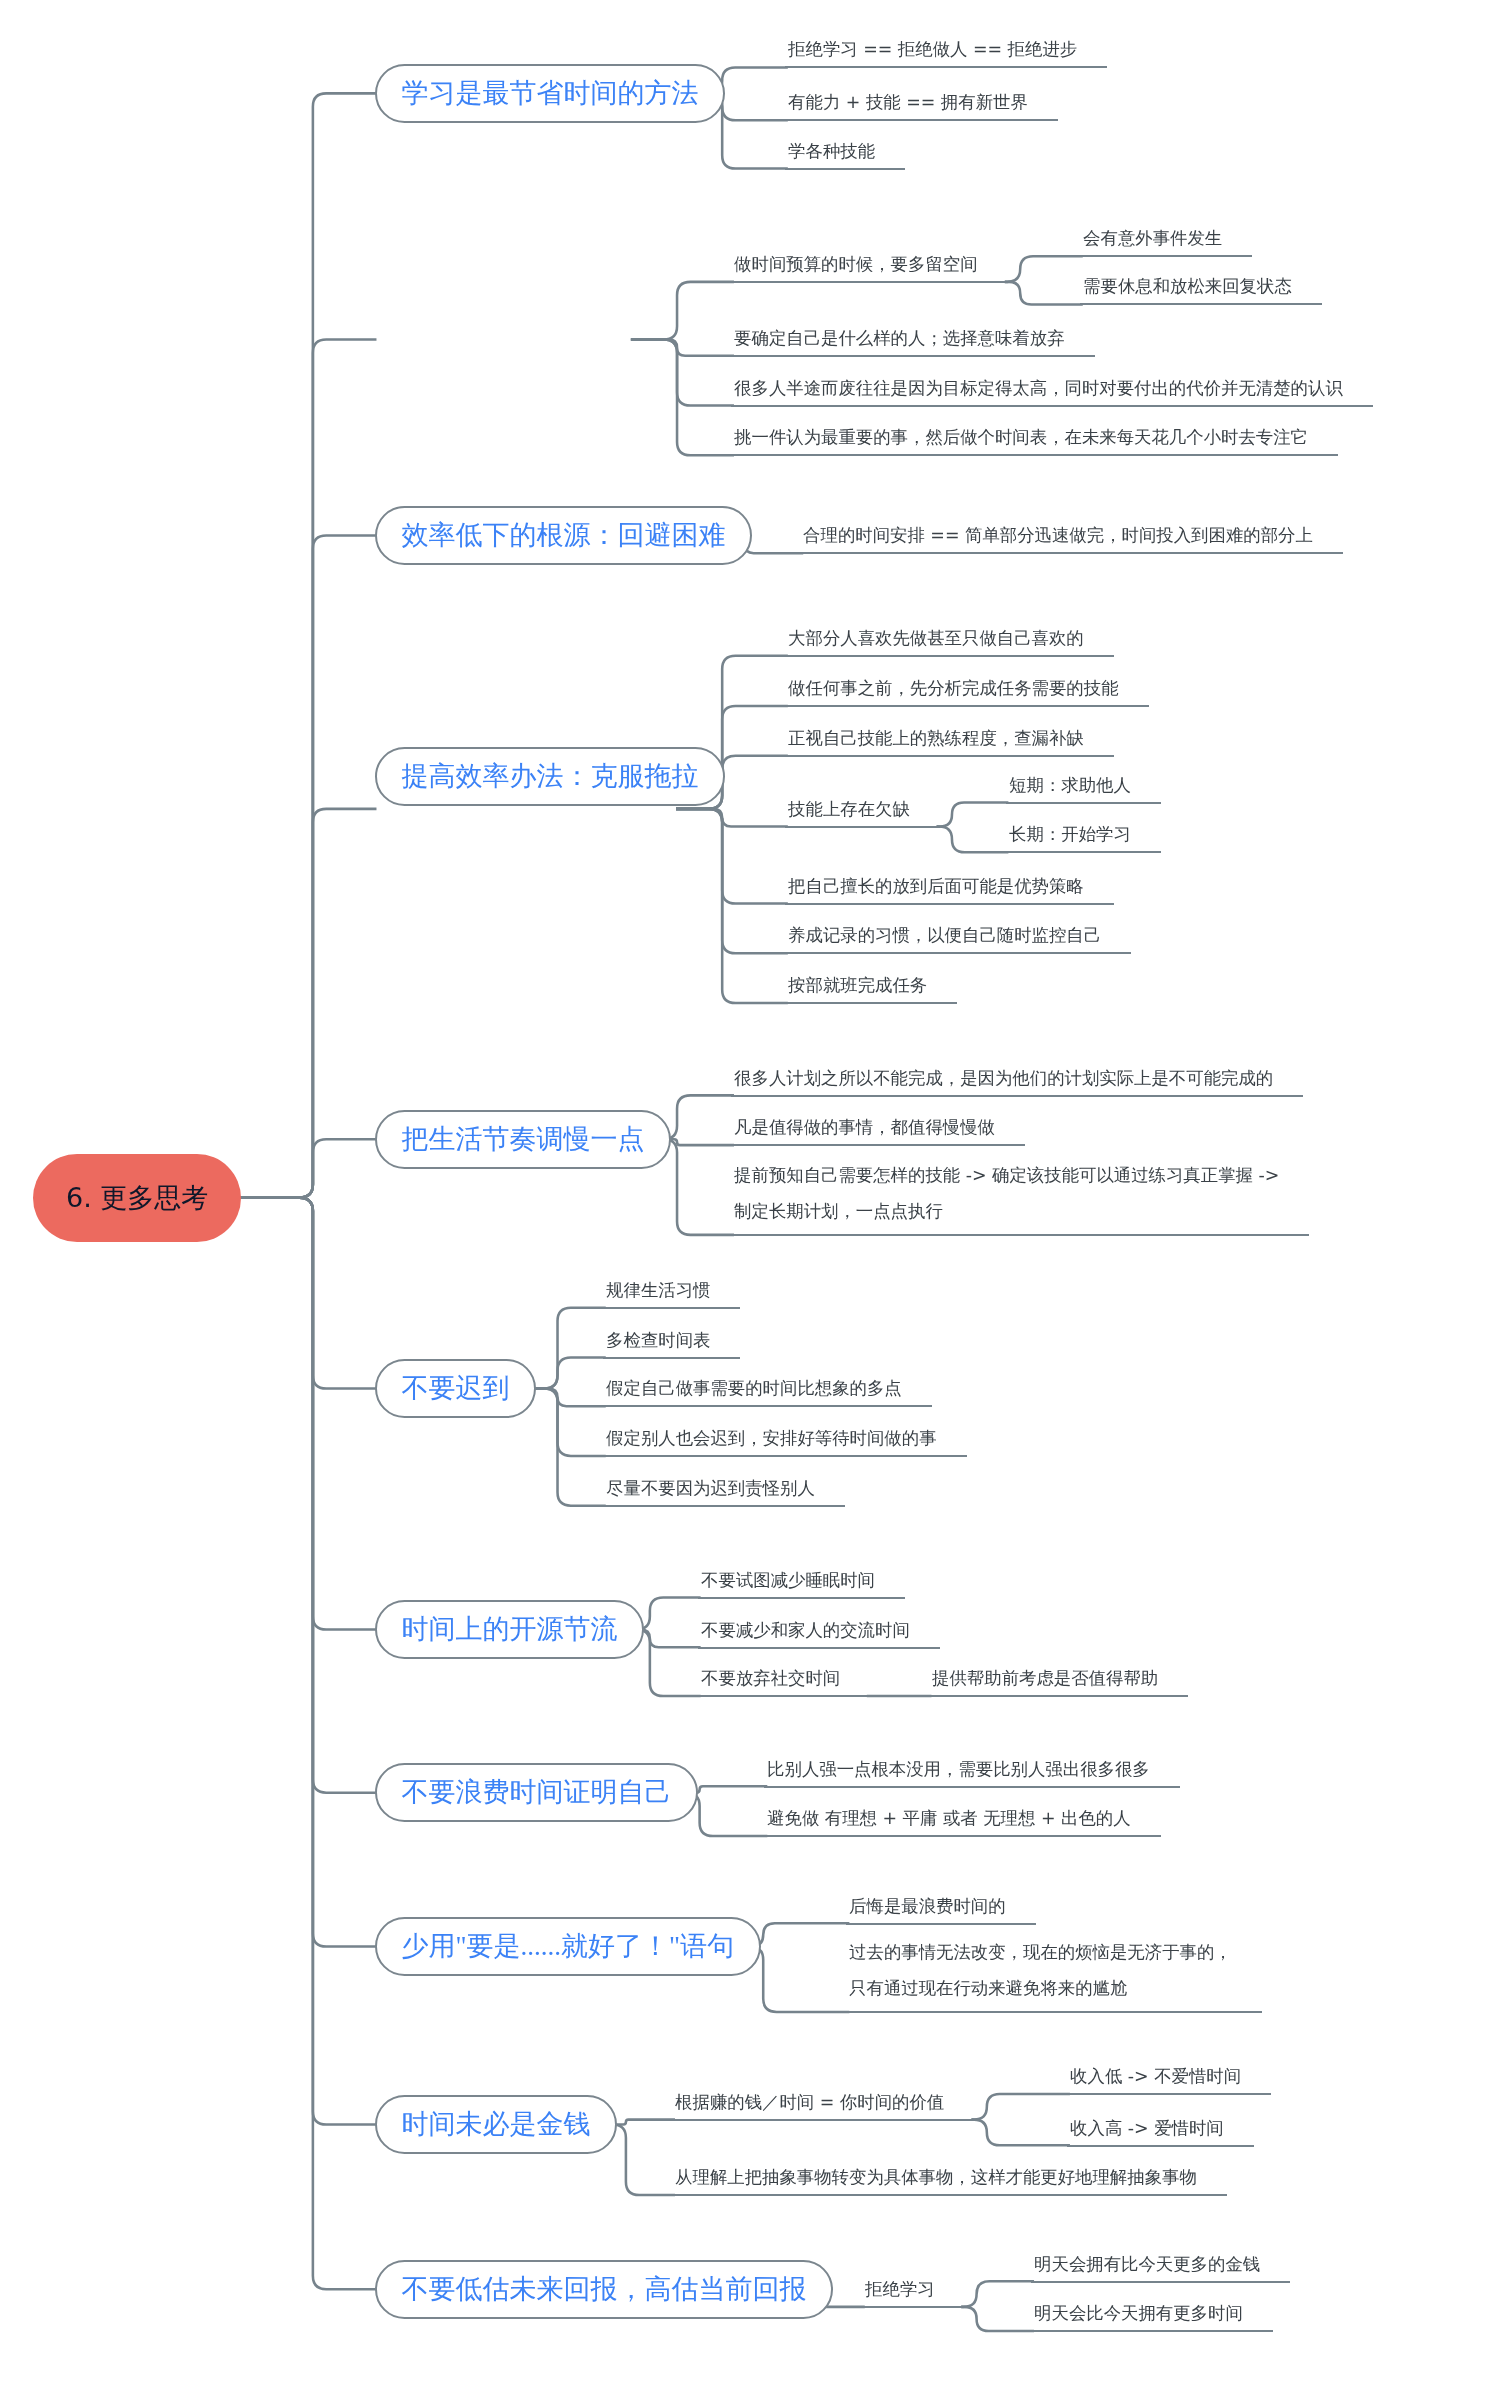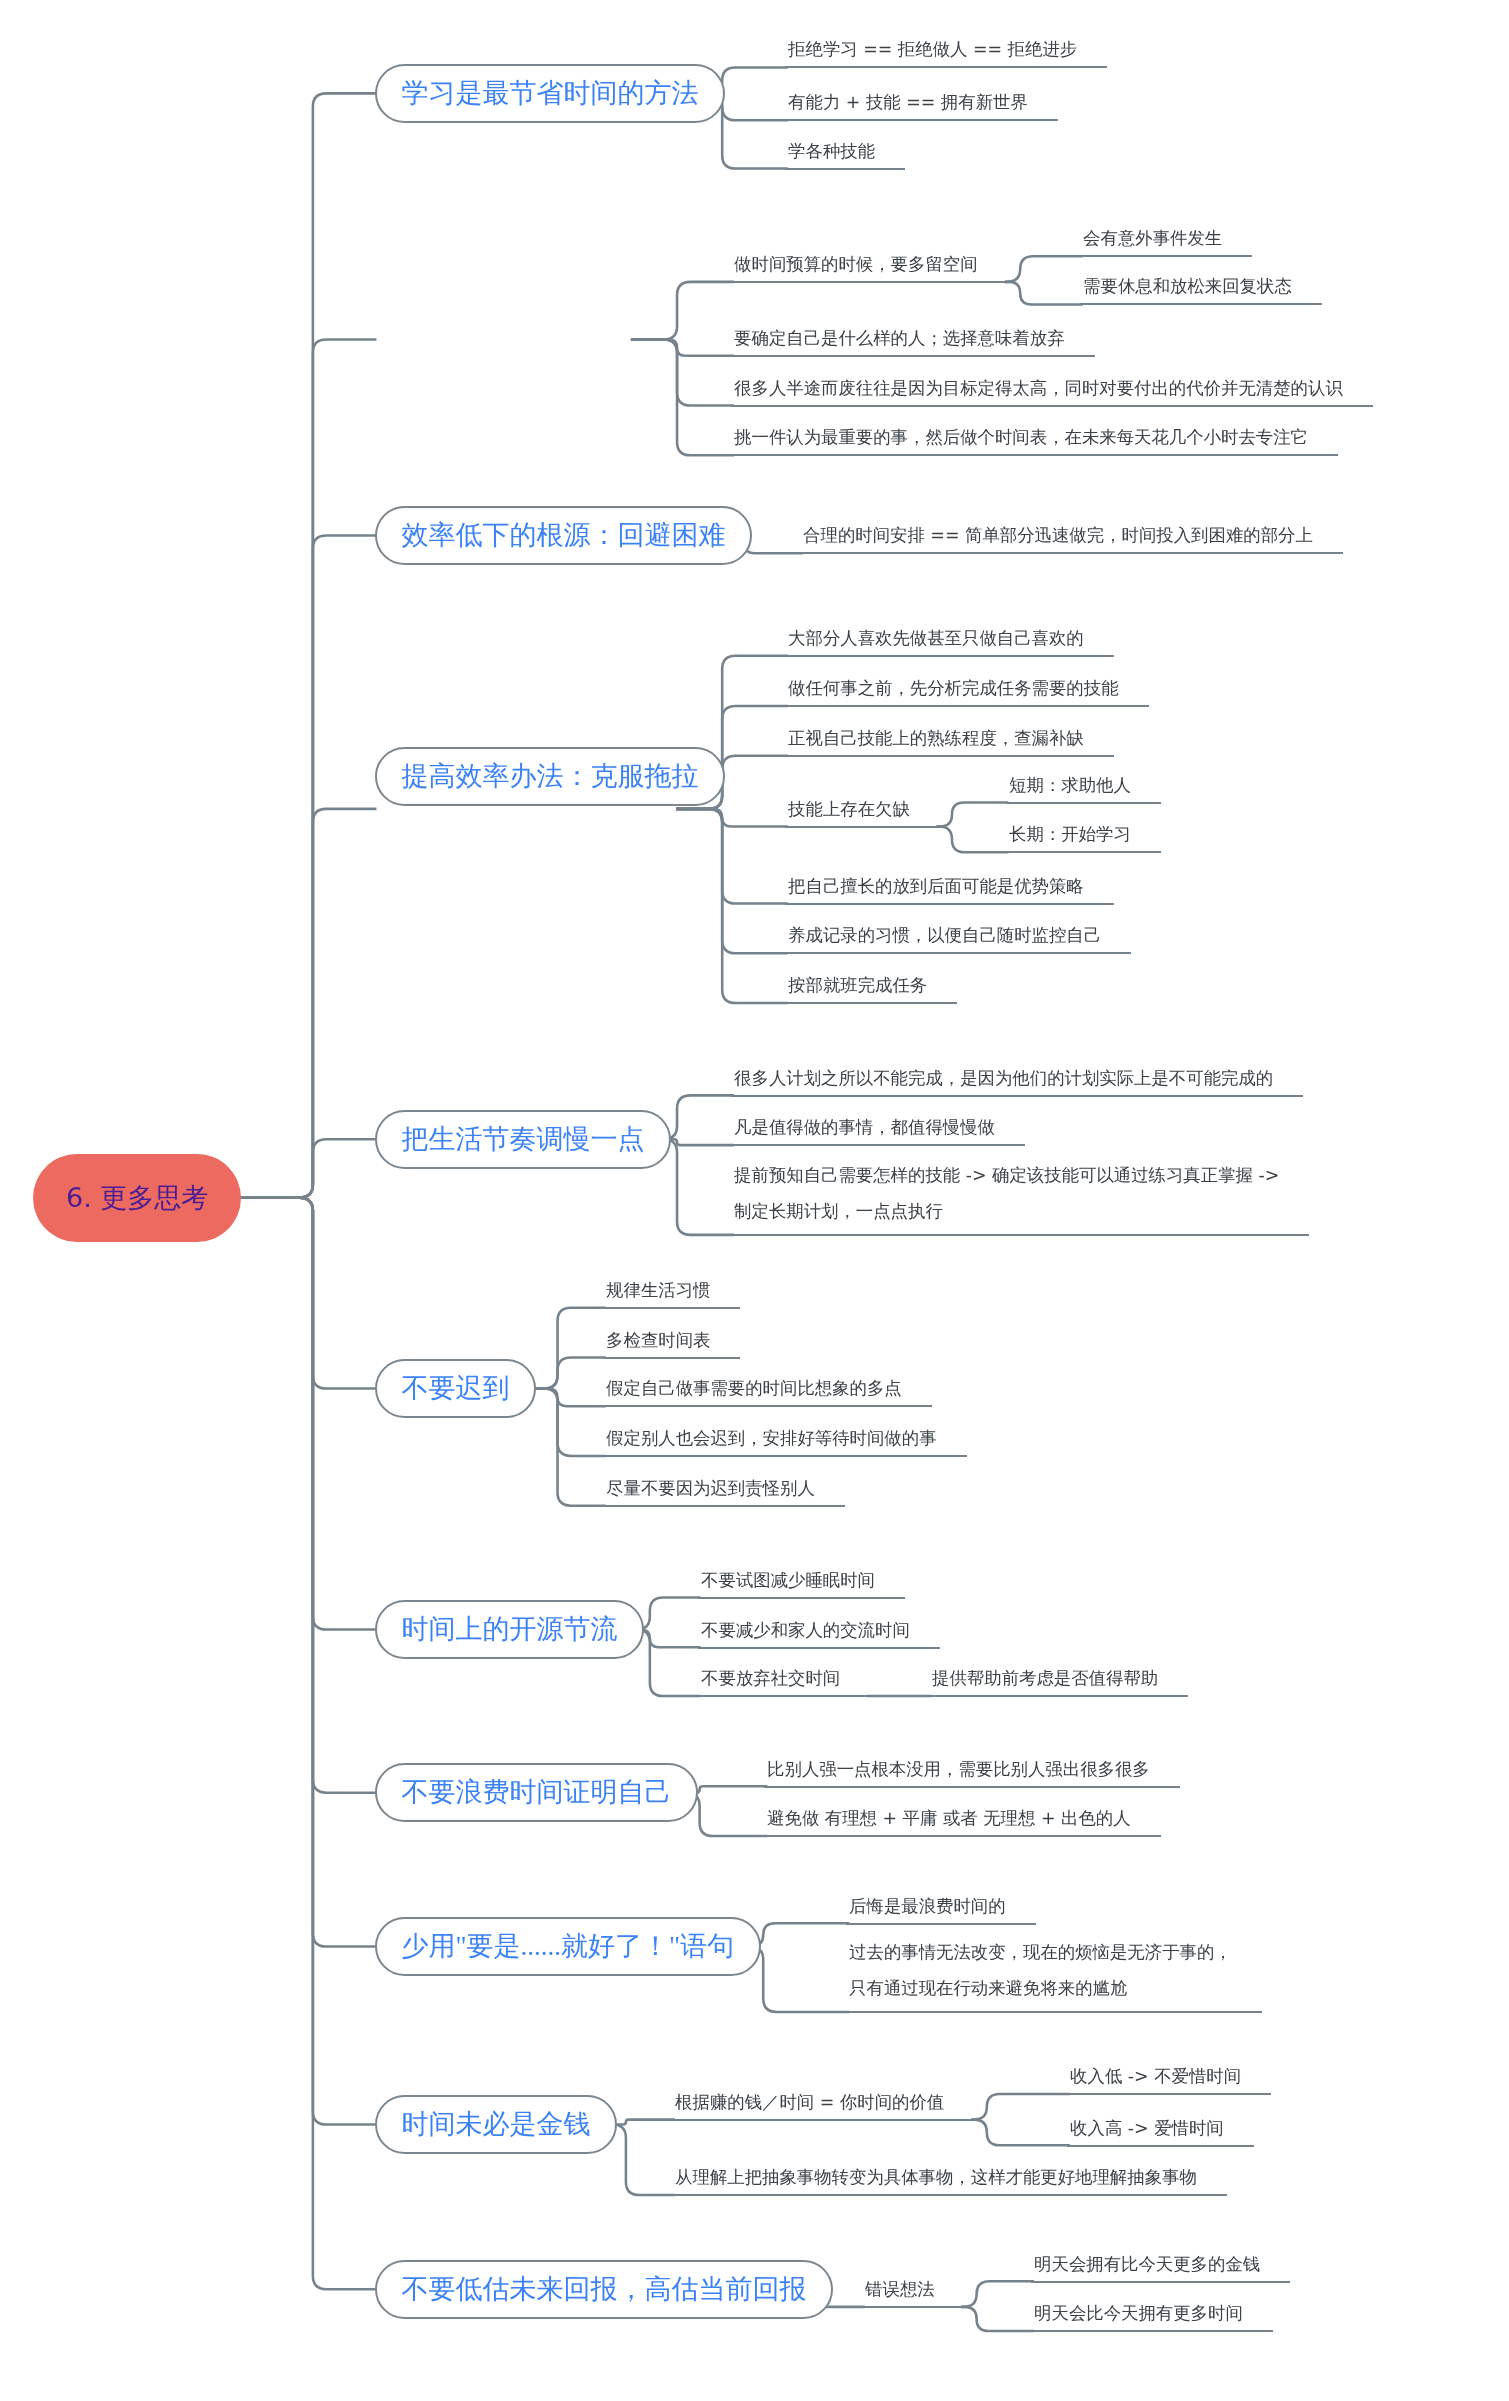--- a/index.html
+++ b/index.html
@@ -5,21 +5,21 @@
   html,body{margin:0;padding:0;background:#ffffff;}
   #canvas{position:relative;width:1509px;height:2401px;background:#ffffff;overflow:hidden;
           font-family:"DejaVu Sans","Liberation Sans",sans-serif;}
   #wires{position:absolute;left:0;top:0;z-index:0;}
   .node{position:absolute;white-space:nowrap;z-index:2;color:#3a4147;}
   .leaf{font-size:17.4px;line-height:22.6px;padding:0 30px 5.1px 3.1px;border-bottom:2.6px solid #76838c;}
   .leaf2 .ln{display:block;line-height:36px;}
   .box{font-size:27px;height:55px;line-height:55px;padding:0 24.6px;background:#ffffff;
        border:2.1px solid #7b868e;border-radius:30px;color:#3b82f6;font-family:Liberation Serif, serif;}
   .root{font-size:27px;height:88px;line-height:88px;padding:0 33px;border-radius:44px;
-        background:var(--root-bg,#ec6a5f);color:#4c1d95;}
+        background:var(--root-bg,#ec6a5f);color:#0f172a;}
 </style>
 </head>
 <body>
 
 <div id="canvas">
   <svg id="wires" width="1509" height="2401" viewBox="0 0 2942 4681">
       <path d="M 467 2335 H 584 Q 610 2335 610 2309 V 208 Q 610 182 636 182 H 734" fill="none" stroke="#76838C" stroke-width="5"></path>
       <path d="M 1318 182 H 1382.75 Q 1408 182 1408 156.75 V 156.75 Q 1408 131.5 1433.25 131.5 H 1536" fill="none" stroke="#76838C" stroke-width="5"></path>
       <path d="M 1318 182 H 1382 Q 1408 182 1408 208 V 208.5 Q 1408 234.5 1434 234.5 H 1536" fill="none" stroke="#76838C" stroke-width="5"></path>
       <path d="M 1318 182 H 1382 Q 1408 182 1408 208 V 302.5 Q 1408 328.5 1434 328.5 H 1536" fill="none" stroke="#76838C" stroke-width="5"></path>
@@ -134,17 +134,17 @@
     <span class="ln">只有通过现在行动来避免将来的尴尬</span>
   </div>
 
   <div class="node box" id="b10" style="left:375px;top:2095px">时间未必是金钱</div>
   <div class="node leaf" id="b10c1" style="left:672px;top:2091px">根据赚的钱／时间 = 你时间的价值</div>
   <div class="node leaf" id="b10c1a" style="left:1067px;top:2065px">收入低 -&gt; 不爱惜时间</div>
   <div class="node leaf" id="b10c1b" style="left:1067px;top:2117px">收入高 -&gt; 爱惜时间</div>
   <div class="node leaf" id="b10c2" style="left:672px;top:2166px">从理解上把抽象事物转变为具体事物，这样才能更好地理解抽象事物</div>
 
   <div class="node box" id="b11" style="left:375px;top:2260px">不要低估未来回报，高估当前回报</div>
-  <div class="node leaf" id="b11c1" style="left:862px;top:2278px">错误想法</div>
+  <div class="node leaf" id="b11c1" style="left:862px;top:2278px">拒绝学习</div>
   <div class="node leaf" id="b11c1a" style="left:1031px;top:2253px">明天会拥有比今天更多的金钱</div>
   <div class="node leaf" id="b11c1b" style="left:1031px;top:2302px">明天会比今天拥有更多时间</div>
 </div>
 
 
 </body></html>

